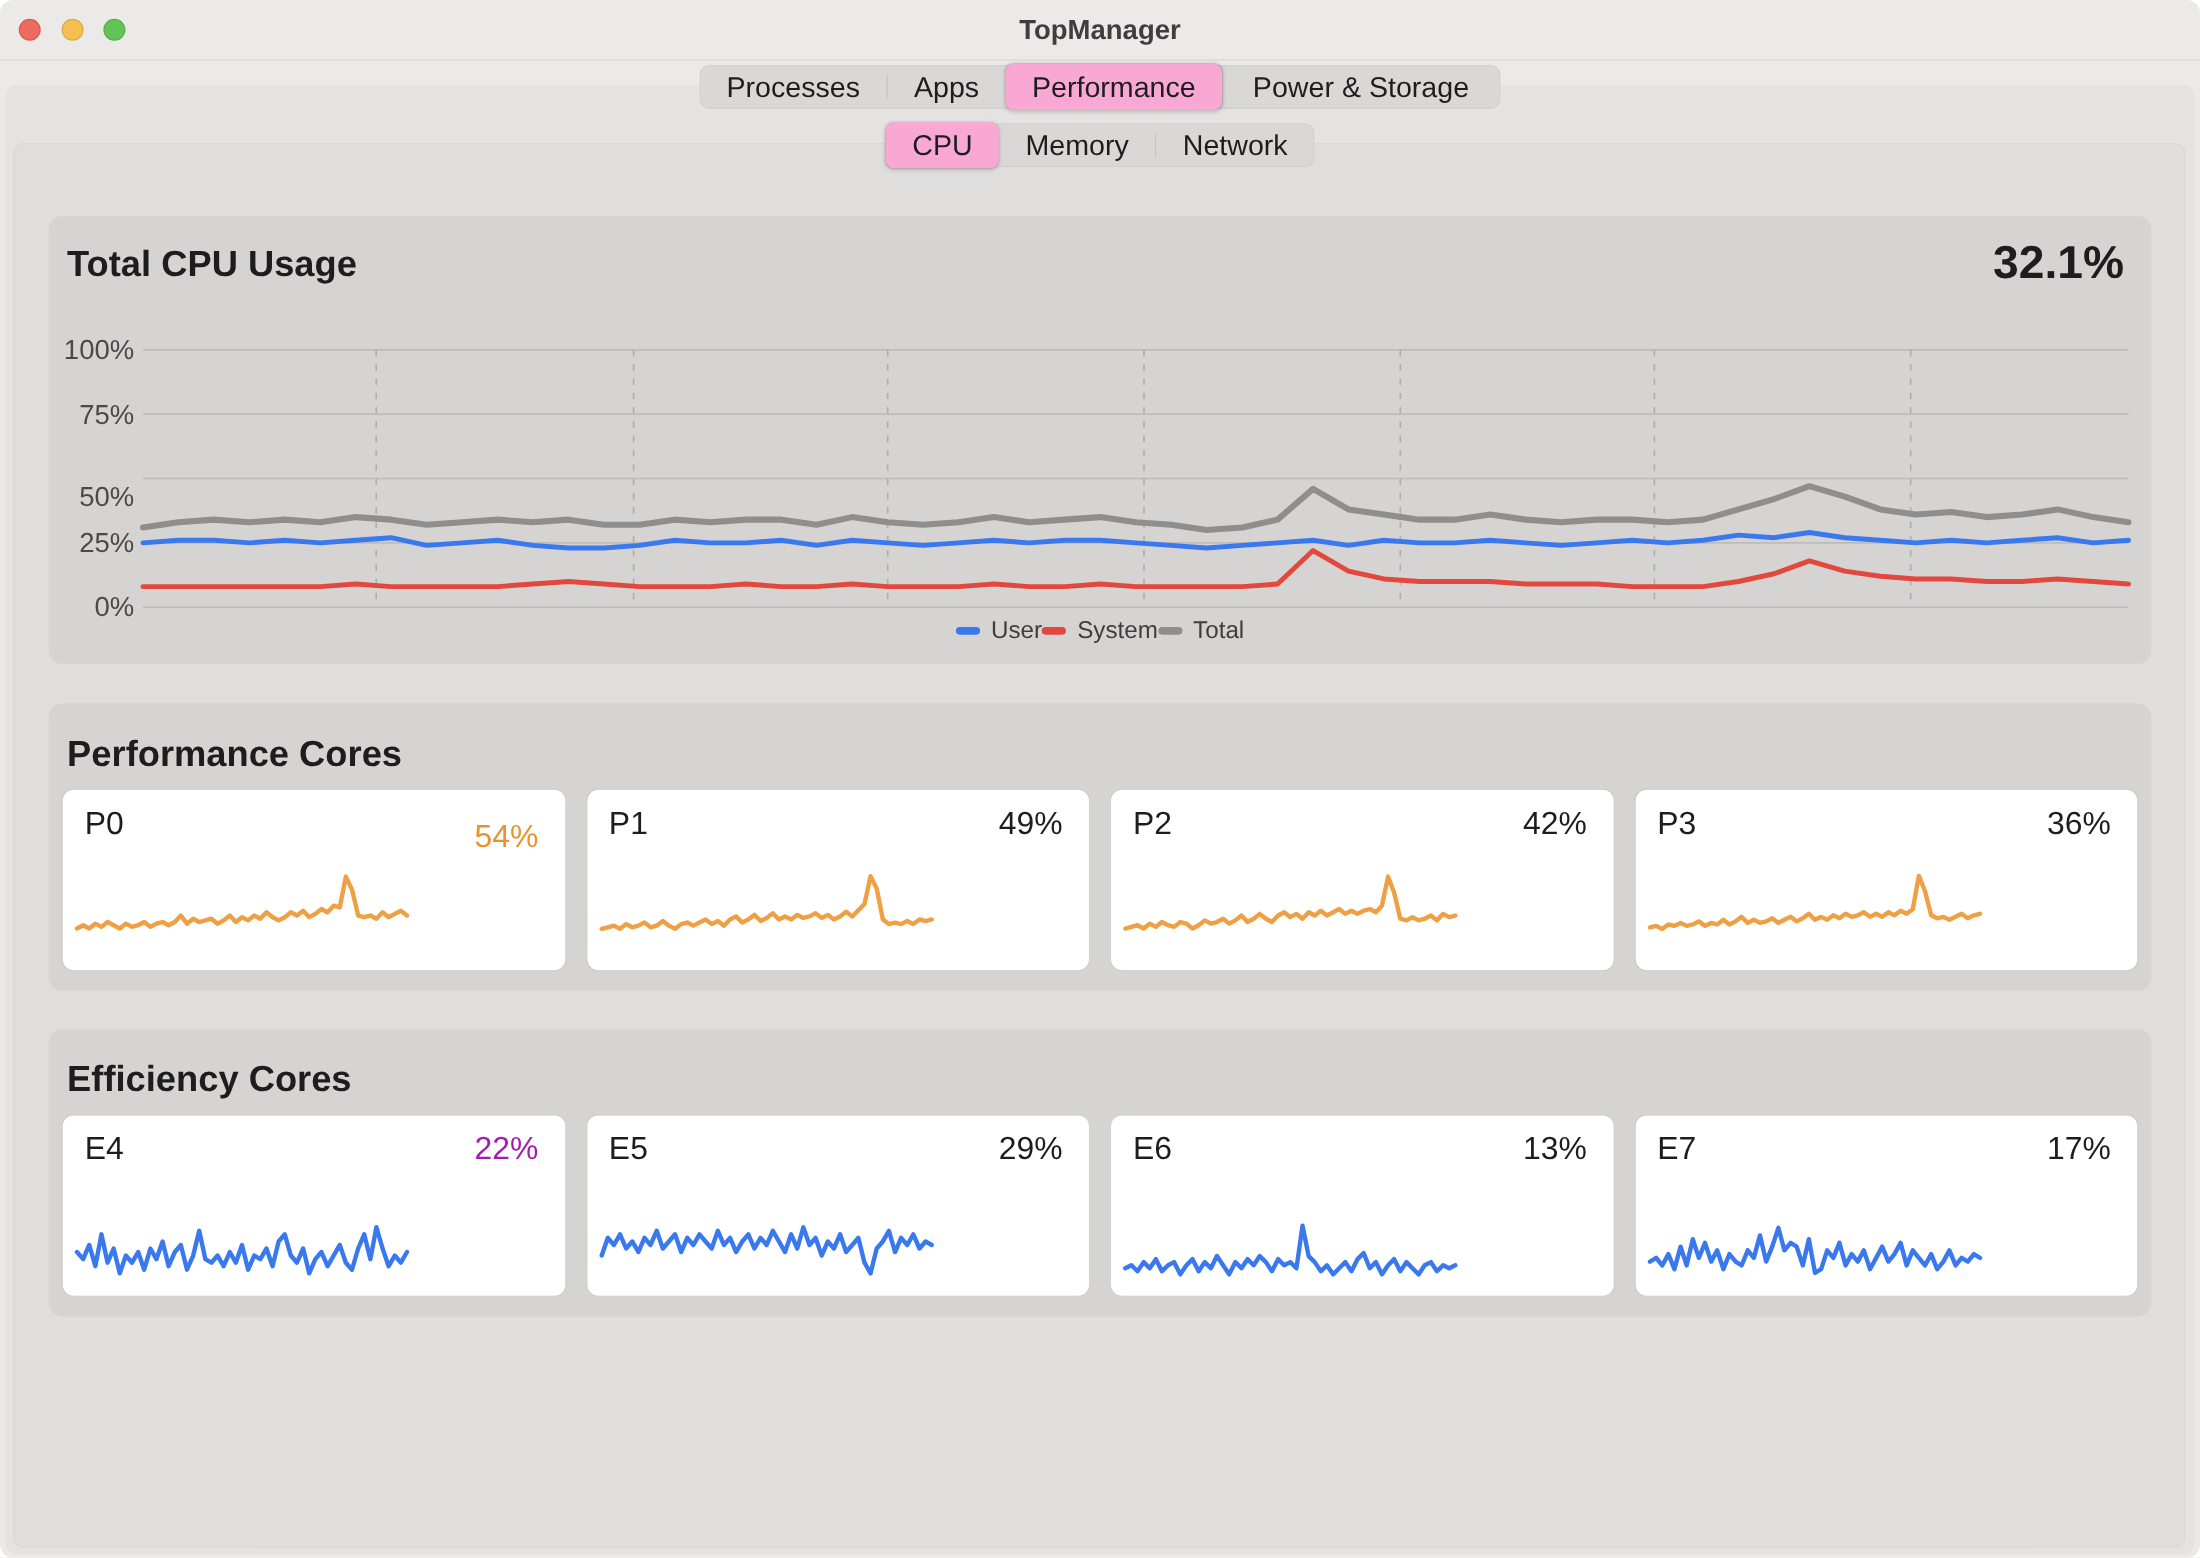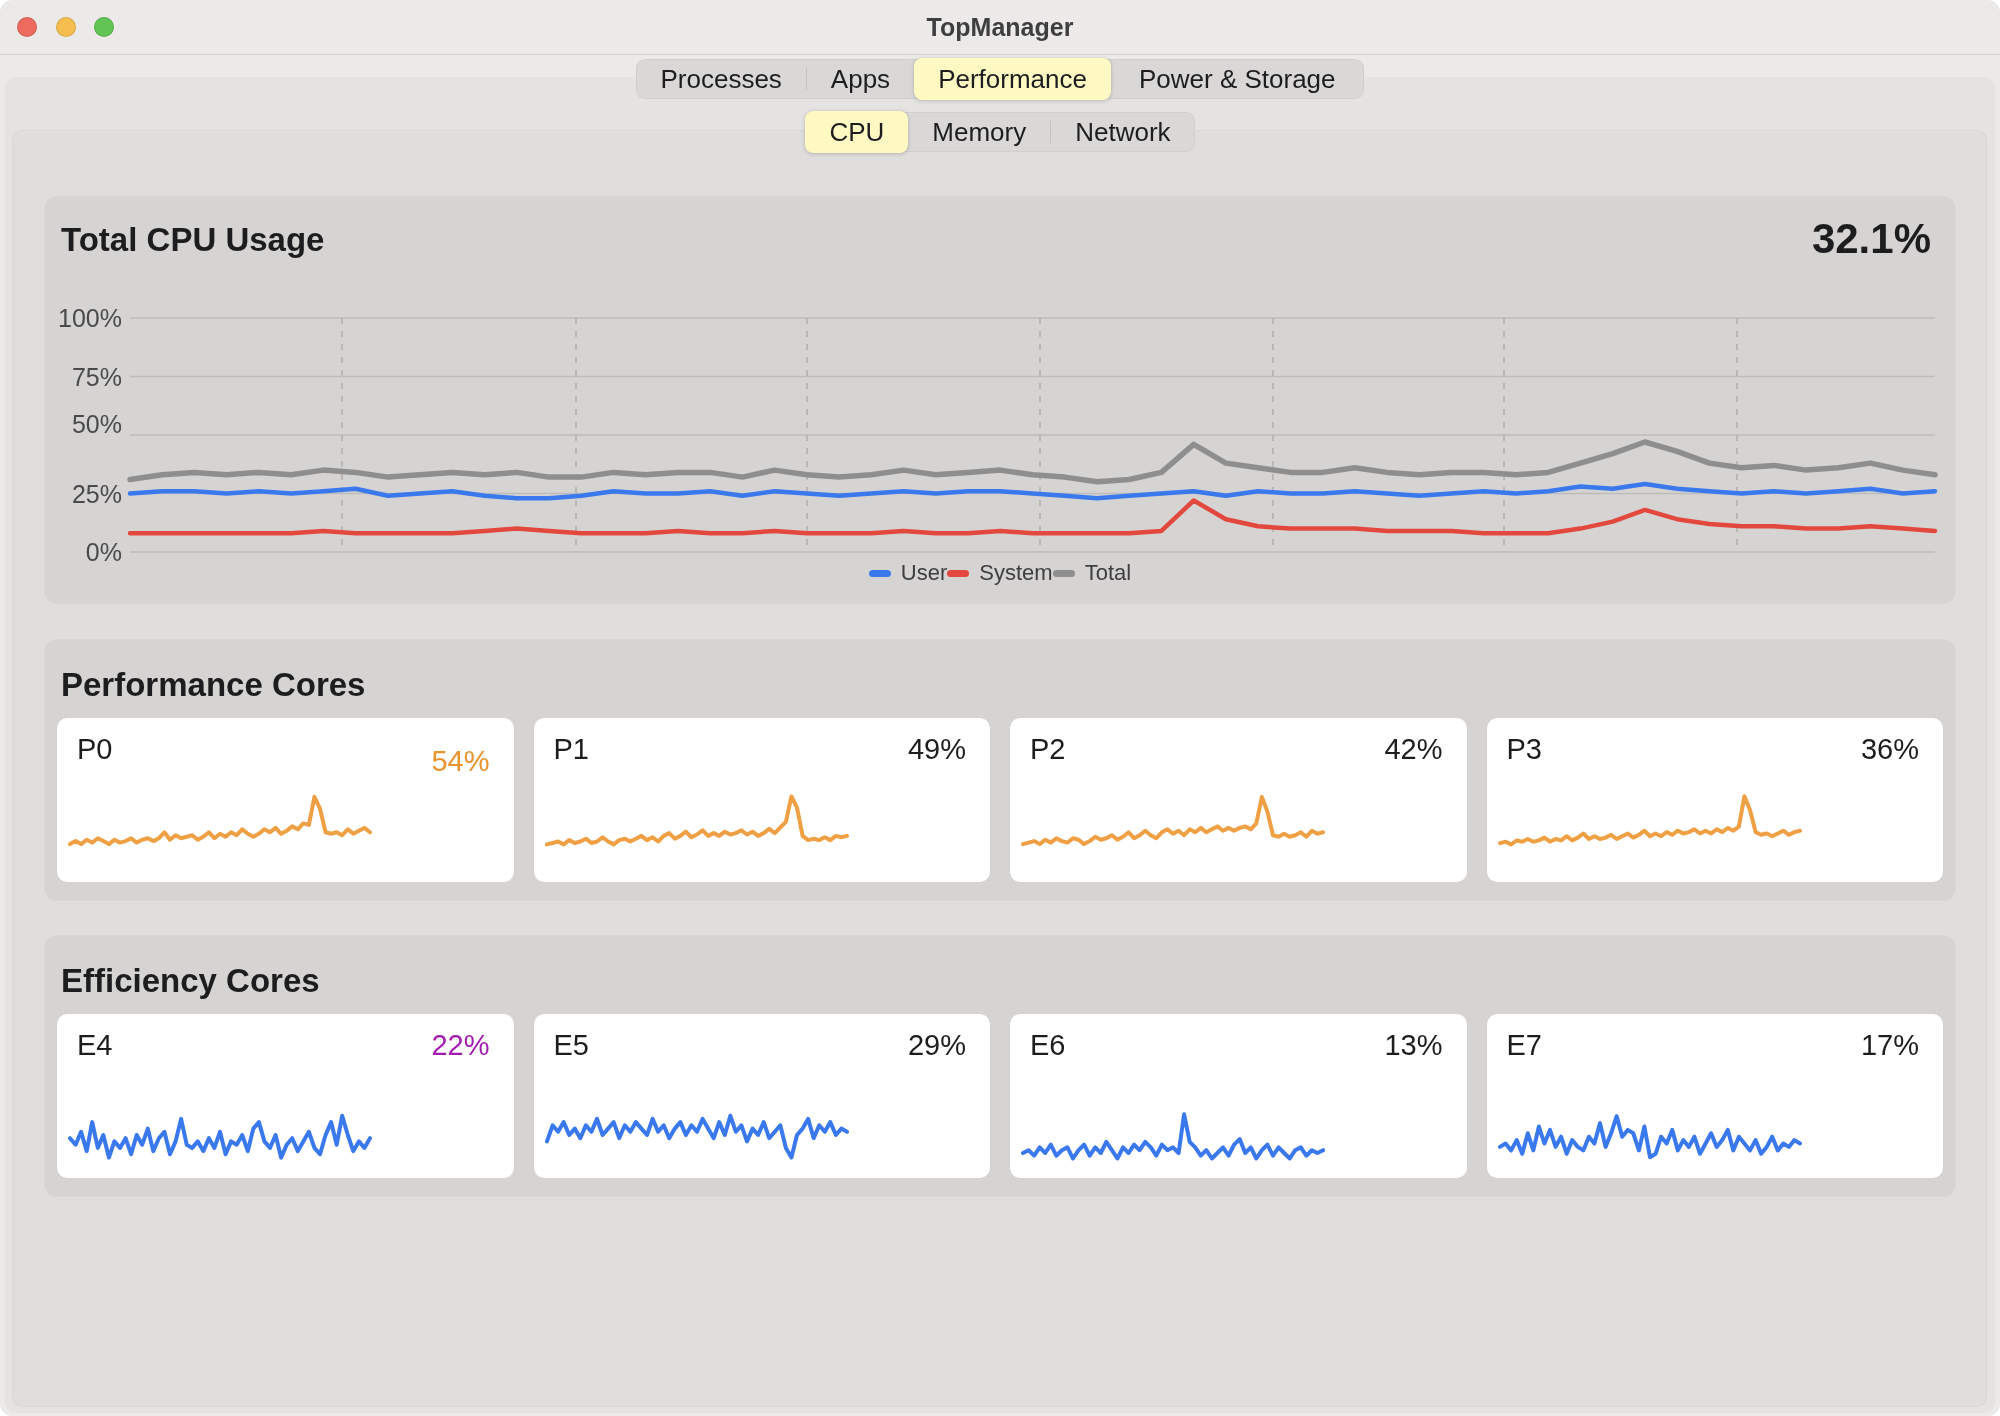--- a/index.html
+++ b/index.html
@@ -27,21 +27,21 @@
     background:#E0DEDC; border-radius:10px; box-shadow:inset 0 0 0 1px rgba(0,0,0,0.03); }
   
   .segrow { position:absolute; left:0; width:100%; display:flex; justify-content:center; }
   .segrow-1 { top:59px; }
   .segrow-2 { top:112px; }
   .segbar { display:flex; align-items:stretch; height:40px; background:#DAD8D6;
     border-radius:9px; box-shadow:inset 0 0 0 1px rgba(0,0,0,0.04); }
   .seg { display:flex; align-items:center; padding:0 24px; font-size:26px;
     color:#1D1D1F; border-radius:8px; cursor:default; white-space:nowrap; }
   .seg.wide { padding:0 28px; }
-  .seg.selected { background:#fef9c3; margin:-1px 0;
+  .seg.selected { background:#f9a8d4; margin:-1px 0;
     box-shadow:0 1px 4px rgba(0,0,0,0.18), 0 0 1px rgba(0,0,0,0.15); }
   .seg-div { width:1px; background:#C5C3C1; margin:9px 0; }
   
   .card { position:absolute; left:45px; width:1910px; background:#D6D4D2;
     border-radius:12px; box-shadow:0 0 0 1px rgba(0,0,0,0.03); }
   .card-total { top:197px; height:406px; }
   .card-perf  { top:640px; height:260px; }
   .card-eff   { top:936px; height:260px; }
   .card-title { position:absolute; left:16px; top:24px; font-size:33px; font-weight:700; }
   .big-value  { position:absolute; right:24px; top:18px; font-size:42px; font-weight:700; }
@@ -98,21 +98,21 @@
     <div class="seg">Network</div>
   </div>
 </div>
 
 <div class="card card-total">
   <div class="card-title">Total CPU Usage</div>
   <div class="big-value">32.1%</div>
 
   <div class="ytick" style="top:108px">100%</div>
   <div class="ytick" style="top:166.5px">75%</div>
-  <div class="ytick" style="top:214px">50%</div>
+  <div class="ytick" style="top:242px">50%</div>
   <div class="ytick" style="top:283.5px">25%</div>
   <div class="ytick" style="top:342px">0%</div>
 
   <svg id="main-chart" viewBox="0 0 1805 234" preserveAspectRatio="none">
       <line x1="0" y1="0" x2="1805" y2="0" stroke="#BEBCBA" stroke-width="1.5"></line>
       <line x1="0" y1="58.5" x2="1805" y2="58.5" stroke="#BEBCBA" stroke-width="1.5"></line>
       <line x1="0" y1="117" x2="1805" y2="117" stroke="#BEBCBA" stroke-width="1.5"></line>
       <line x1="0" y1="175.5" x2="1805" y2="175.5" stroke="#BEBCBA" stroke-width="1.5"></line>
       <line x1="0" y1="234" x2="1805" y2="234" stroke="#BEBCBA" stroke-width="1.5"></line>
       <line x1="212" y1="0" x2="212" y2="234" stroke="#B1AFAD" stroke-width="1.5" stroke-dasharray="6 7"></line>

